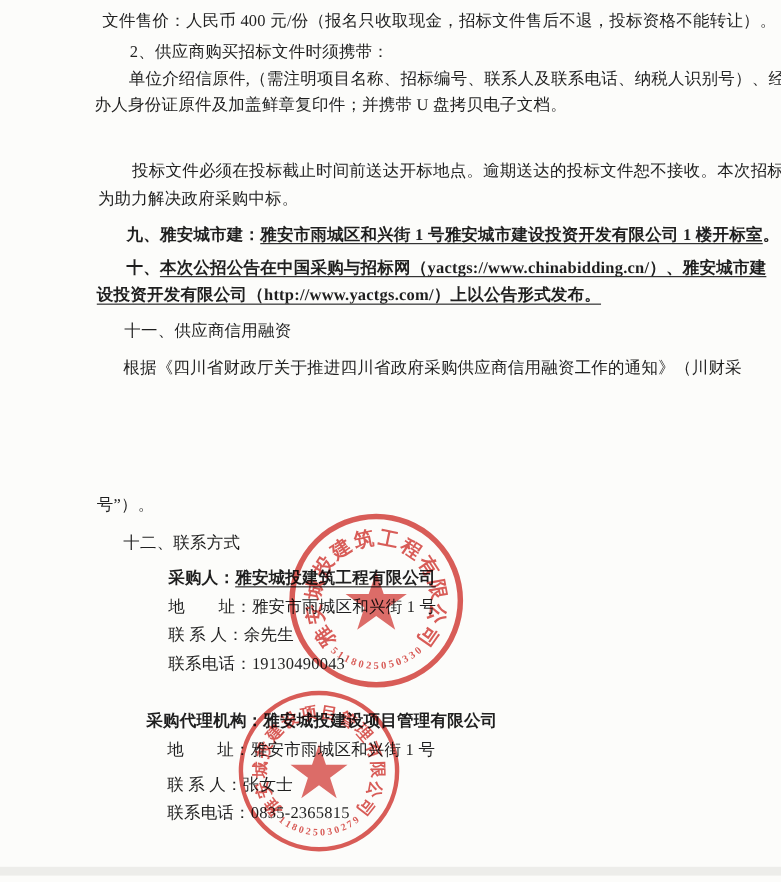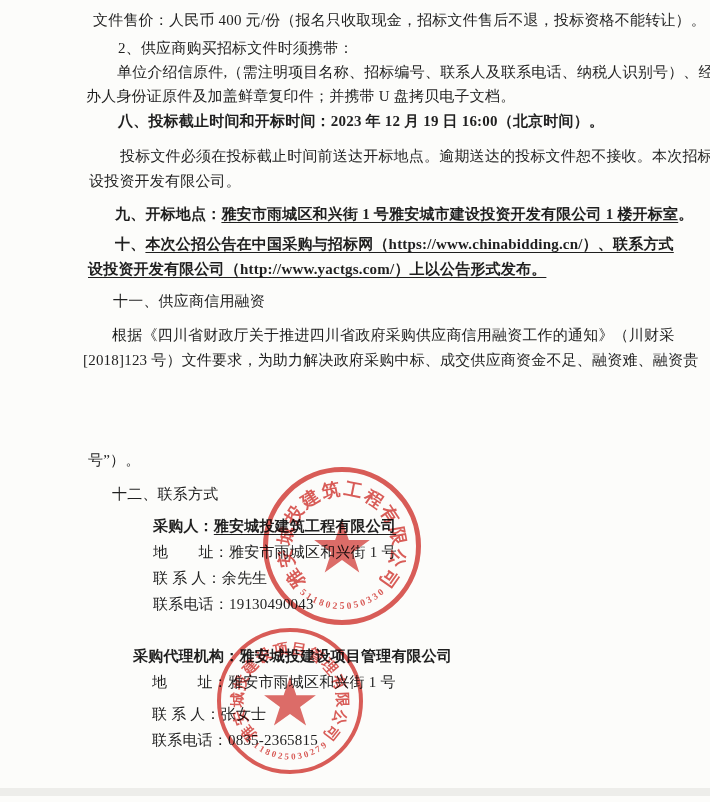--- a/index.html
+++ b/index.html
@@ -62,42 +62,38 @@
 </head>
 <body>
 
 <div class="page">
 
   <div class="ln" style="left:93px;top:12px">文件售价：人民币 400 元/份（报名只收取现金，招标文件售后不退，投标资格不能转让）。</div>
   <div class="ln" style="left:118px;top:40px">2、供应商购买招标文件时须携带：</div>
   <div class="ln" style="left:117px;top:64px">单位介绍信原件,（需注明项目名称、招标编号、联系人及联系电话、纳税人识别号）、经</div>
   <div class="ln" style="left:86px;top:88px">办人身份证原件及加盖鲜章复印件；并携带 U 盘拷贝电子文档。</div>
 
-  <div class="ln" style="left:118px;top:113px">
-    <span class="b">八、投标截止时间和开标时间：</span><span class="b">2023 年 12 月 19 日 16:00（北京时间）。</span>
-  </div>
 
   <div class="ln" style="left:120px;top:148px">投标文件必须在投标截止时间前送达开标地点。逾期送达的投标文件恕不接收。本次招标</div>
-  <div class="ln" style="left:89px;top:173px">设投资开发有限公司。</div>
+  <div class="ln" style="left:89px;top:173px">为助力解决政府采购中标。</div>
 
   <div class="ln" style="left:115px;top:206px">
-    <span class="b">九、开标地点：</span><span class="b u">雅安市雨城区和兴街 1 号雅安城市建设投资开发有限公司 1 楼开标室</span><span class="b">。</span>
+    <span class="b">九、雅安城市建：</span><span class="b u">雅安市雨城区和兴街 1 号雅安城市建设投资开发有限公司 1 楼开标室</span><span class="b">。</span>
   </div>
 
   <div class="ln" style="left:115px;top:236px">
-    <span class="b">十、</span><span class="b u">本次公招公告在中国采购与招标网（https://www.chinabidding.cn/）、联系方式</span>
+    <span class="b">十、</span><span class="b u">本次公招公告在中国采购与招标网（yactgs://www.chinabidding.cn/）、雅安城市建</span>
   </div>
   <div class="ln" style="left:113px;top:293px">十一、供应商信用融资</div>
 
   <div class="ln" style="left:88px;top:261px">
     <span class="b u">设投资开发有限公司（http://www.yactgs.com/）上以公告形式发布。</span>
   </div>
 
   <div class="ln" style="left:112px;top:327px">根据《四川省财政厅关于推进四川省政府采购供应商信用融资工作的通知》（川财采</div>
-  <div class="ln" style="left:83px;top:352px">[2018]123 号）文件要求，为助力解决政府采购中标、成交供应商资金不足、融资难、融资贵</div>
   <div class="ln" style="left:88px;top:452px">号”）。</div>
 
   <div class="ln" style="left:112px;top:486px">十二、联系方式</div>
 
   <div class="ln" style="left:153px;top:518px">
     <span class="b">采购人：</span><span class="b u">雅安城投建筑工程有限公司</span>
   </div>
   <div class="ln" style="left:153px;top:544px">
     <span>地　　址：</span><span>雅安市雨城区和兴街 1 号</span>
   </div>

